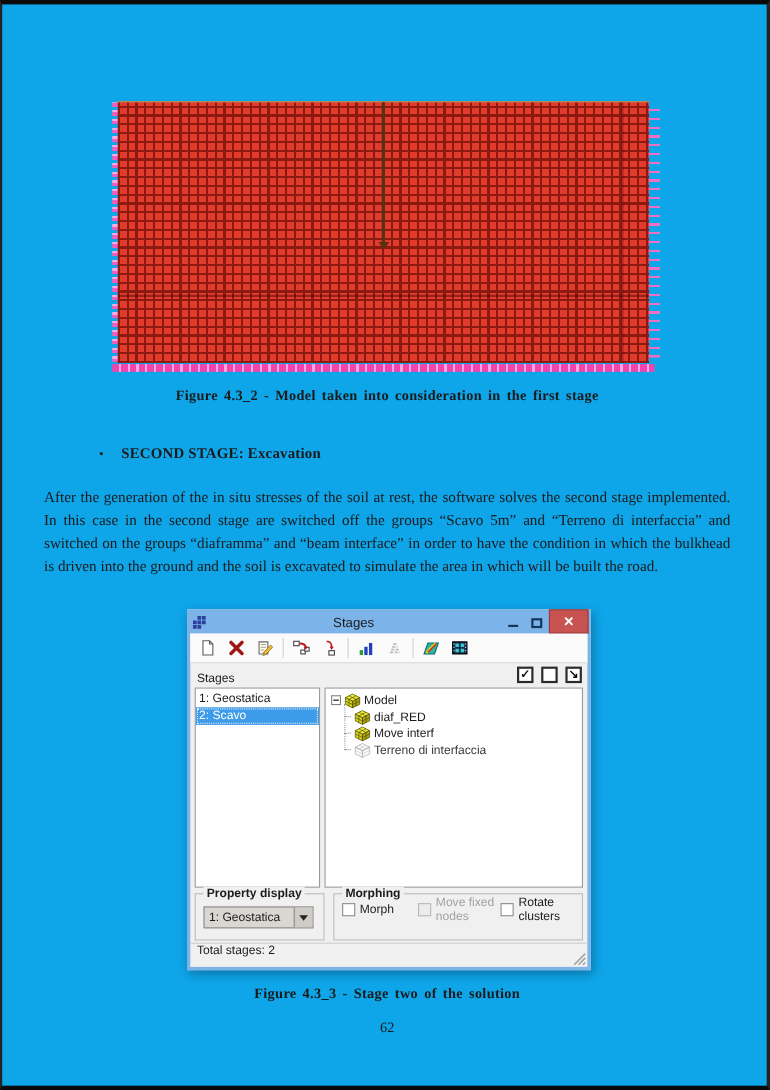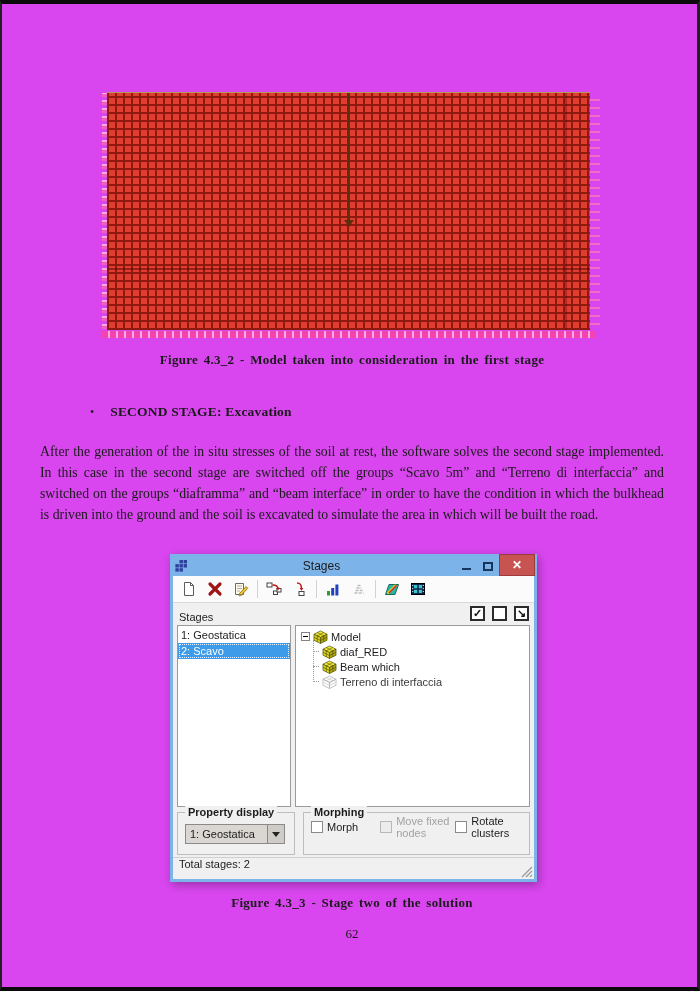--- a/index.html
+++ b/index.html
@@ -1,19 +1,19 @@
 <!DOCTYPE html>
 <html><head>
 <meta charset="utf-8">
 <style>
   * { margin:0; padding:0; box-sizing:border-box; }
   html,body { background:#2a2a2a; }
   .page {
     position:relative; width:700px; height:991px;
-    background:#d946ef; overflow:hidden;
+    background:#0ea5e9; overflow:hidden;
     border-top:4px solid #0a0a0a; border-bottom:4px solid #0a0a0a;
     border-left:2px solid #222; border-right:3px solid #222;
     font-family:"Liberation Serif", serif; color:#1a1a1a;
   }
 
   
   .mesh-fig { position:absolute; left:100px; top:87px; width:498px; height:247px; }
   .mesh-grid {
     position:absolute; left:5px; top:1px; width:483px; height:238px;
     background-color:#e23c2e;
@@ -278,21 +278,21 @@
             </svg>
             <span class="tree-label">diaf_RED</span>
           </div>
           <div class="tree-row child">
             <svg width="15" height="14" viewBox="0 0 16 15">
               <path d="M1 4.5 L8 1 L15 4.5 L8 8 Z" fill="#f0e93a" stroke="#4a4a00" stroke-width="0.7"></path>
               <path d="M1 4.5 L8 8 L8 14.5 L1 11 Z" fill="#d8d020" stroke="#4a4a00" stroke-width="0.7"></path>
               <path d="M15 4.5 L8 8 L8 14.5 L15 11 Z" fill="#aca410" stroke="#4a4a00" stroke-width="0.7"></path>
               <path d="M4.5 2.75 L11.5 6.25 M11.5 2.75 L4.5 6.25 M1 7.75 L8 11.25 M8 11.25 L15 7.75 M4.5 6.25 L4.5 12.75 M11.5 6.25 L11.5 12.75" fill="none" stroke="#4a4a00" stroke-width="0.6"></path>
             </svg>
-            <span class="tree-label">Beam which</span>
+            <span class="tree-label">Move interf</span>
           </div>
           <div class="tree-row child">
             <svg width="15" height="14" viewBox="0 0 16 15">
               <path d="M1 4.5 L8 1 L15 4.5 L8 8 Z M1 4.5 L8 8 L8 14.5 L1 11 Z M15 4.5 L8 8 L8 14.5 L15 11 Z" fill="#fafafa" stroke="#b2b2b2" stroke-width="0.8"></path>
               <path d="M4.5 2.75 L11.5 6.25 M11.5 2.75 L4.5 6.25 M1 7.75 L8 11.25 M8 11.25 L15 7.75" fill="none" stroke="#c6c6c6" stroke-width="0.6"></path>
             </svg>
             <span class="tree-label inactive">Terreno di interfaccia</span>
           </div>
         </div>
       </div>

